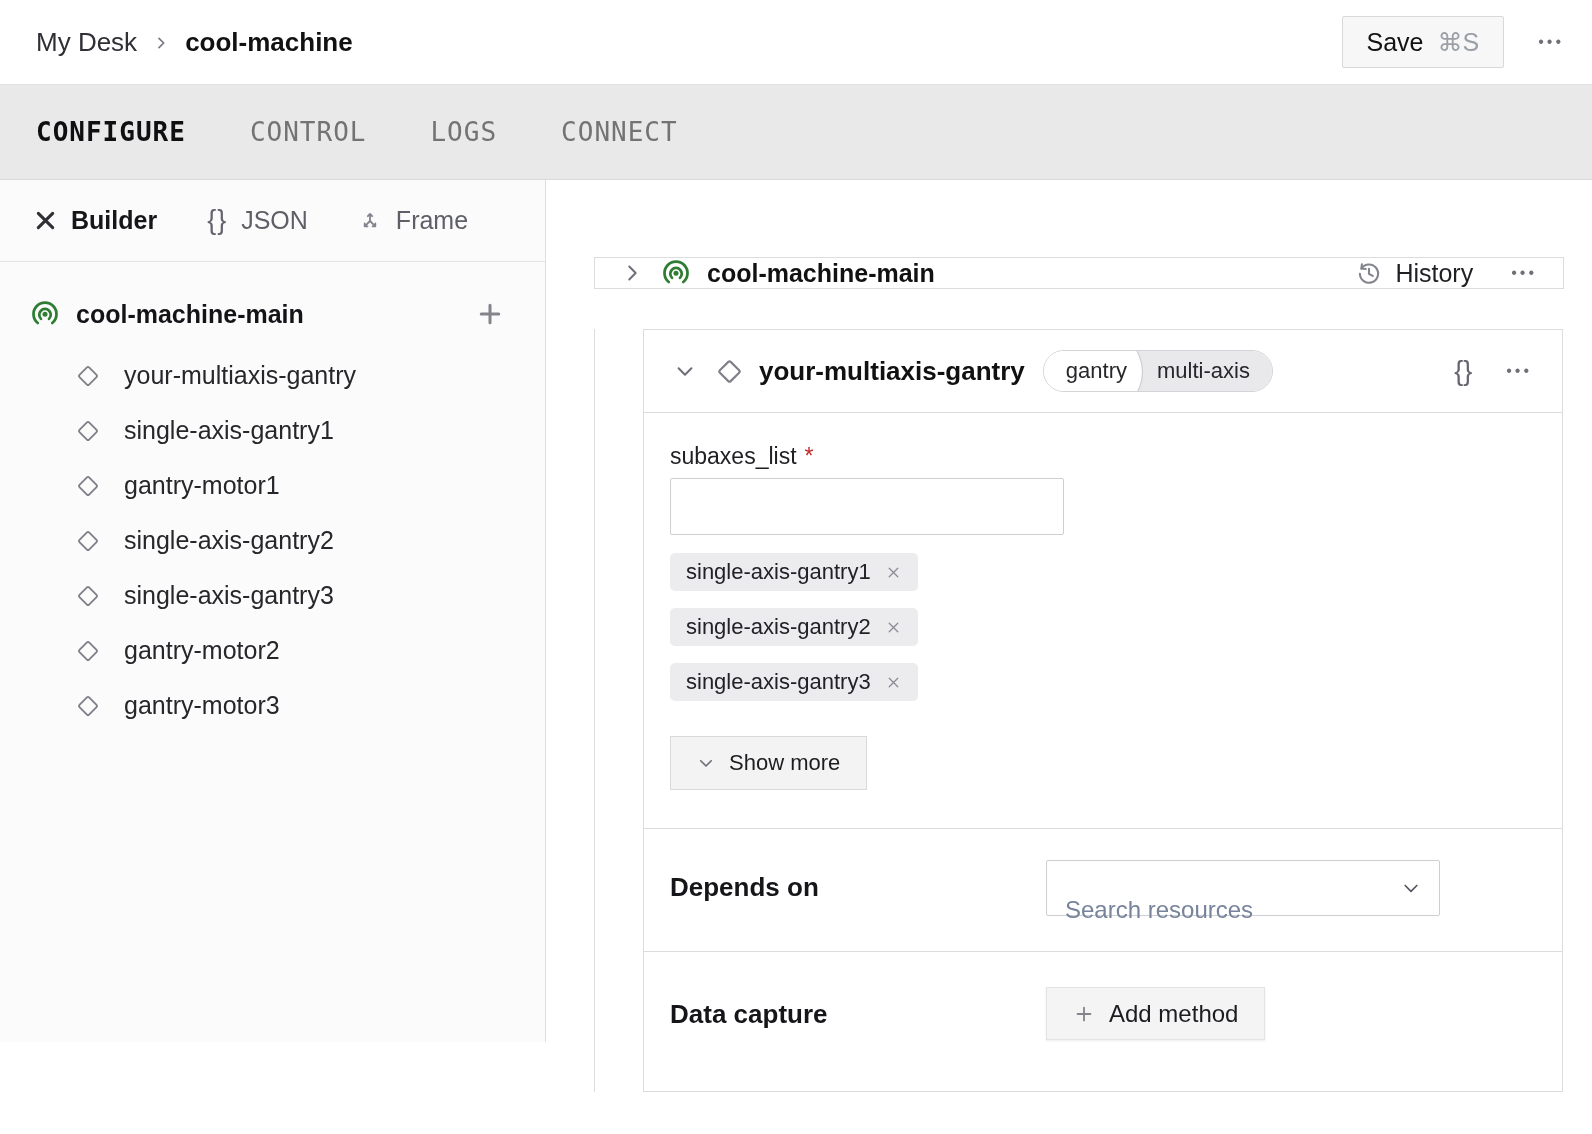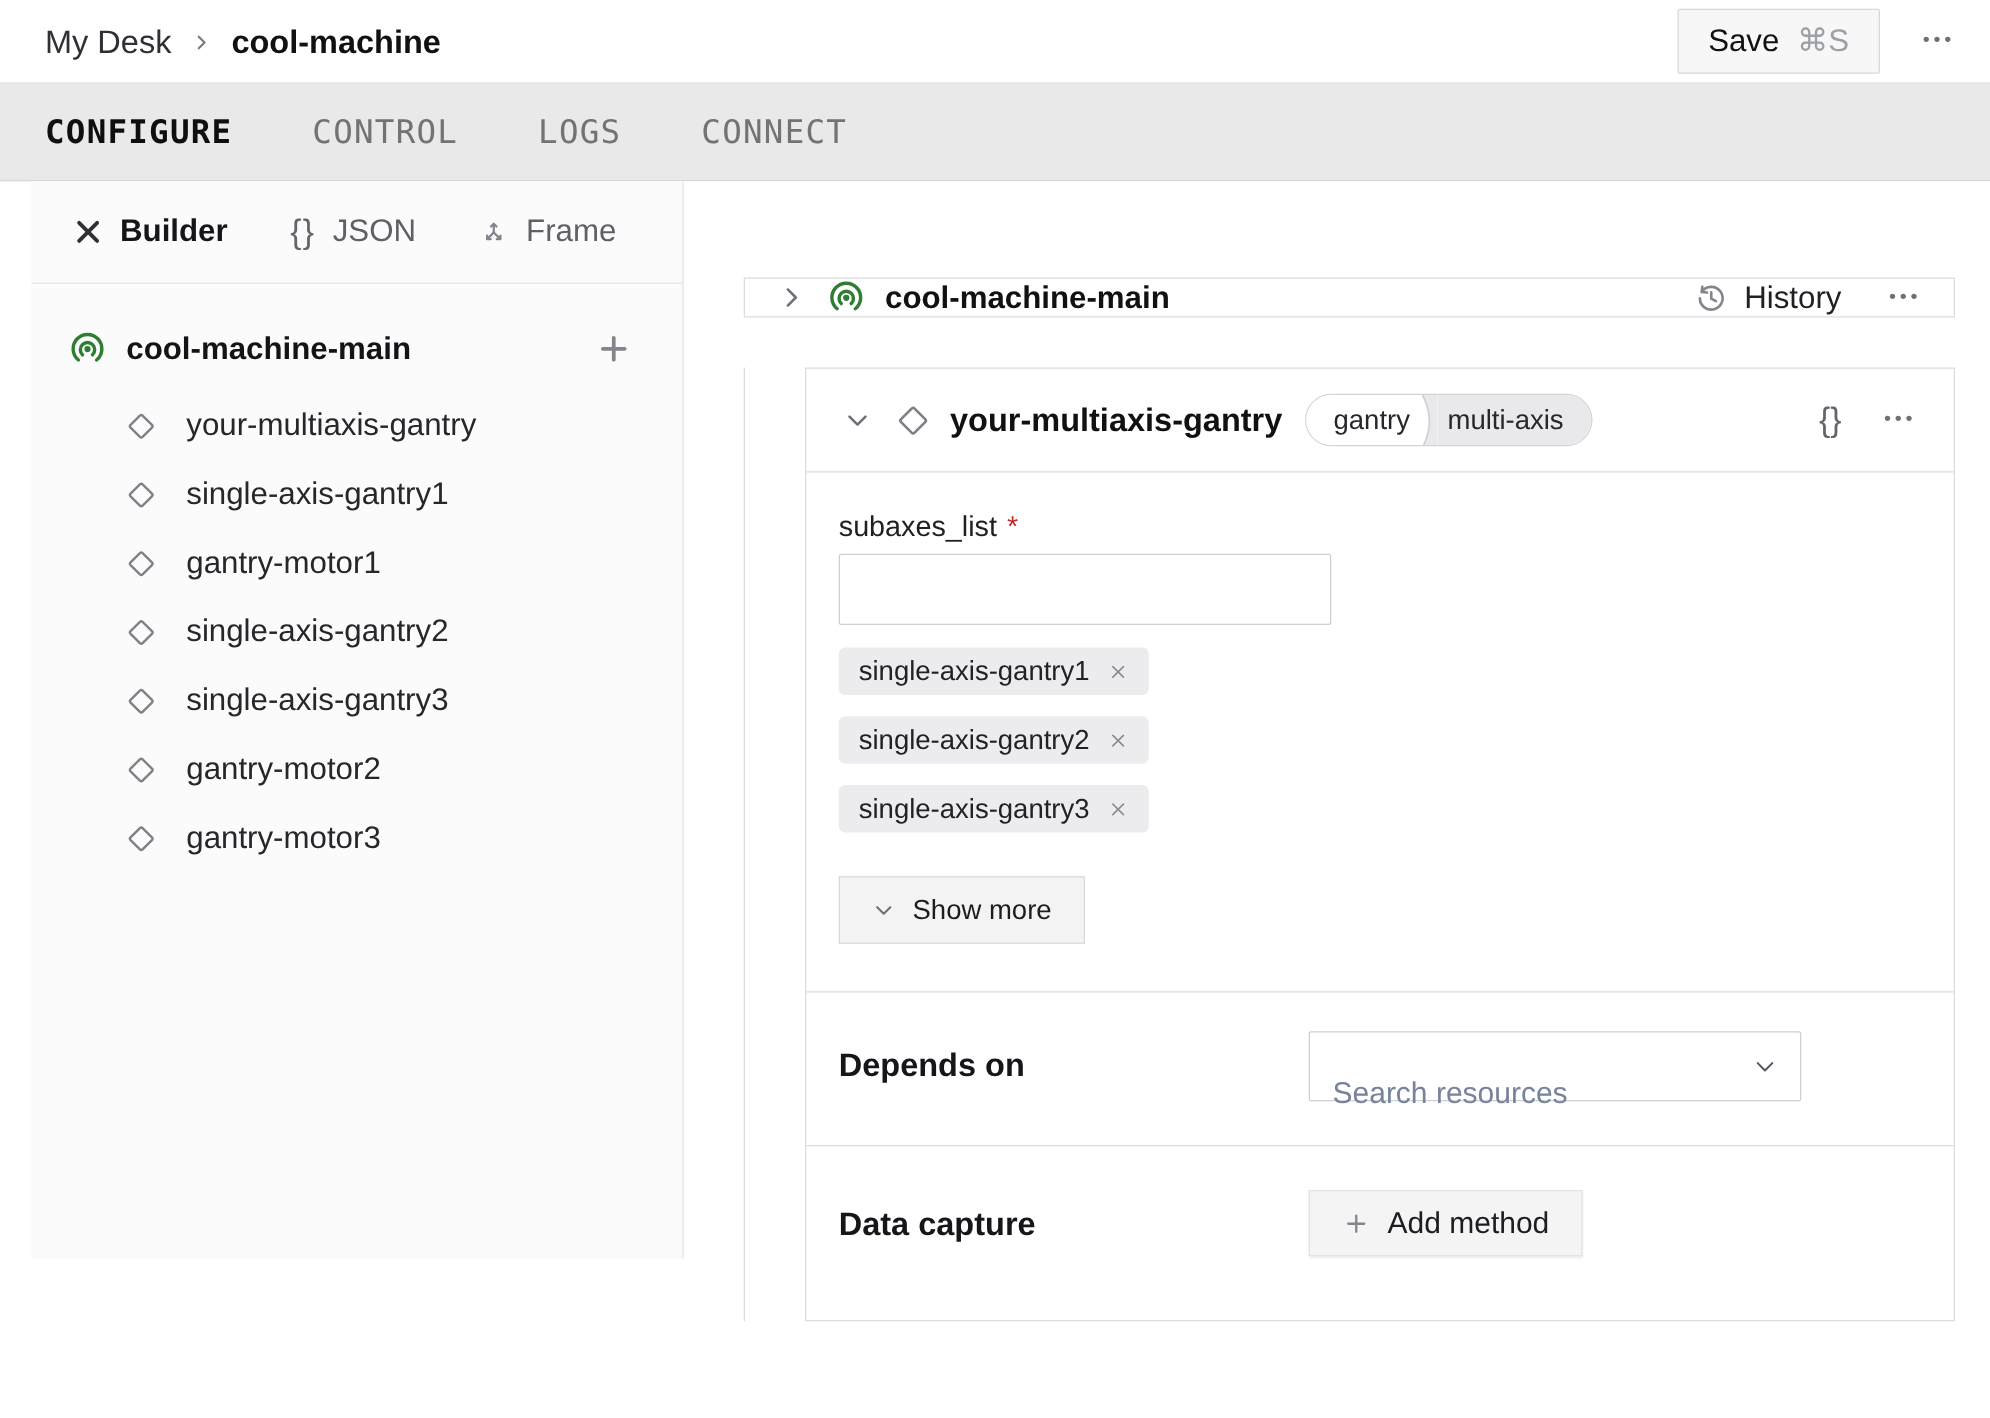--- a/index.html
+++ b/index.html
@@ -13,45 +13,45 @@
     --button-bg:#f3f3f4;
     --placeholder:#76839b;
     --required-red:#c62828;
   }
   *{box-sizing:border-box;margin:0;padding:0;}
   html,body{width:1592px;height:1134px;overflow:hidden;background:#fff;
     font-family:"Liberation Sans","DejaVu Sans",sans-serif;color:#1c1c21;}
   svg{display:block;}
 
   
-  .topbar{height:66px;display:flex;align-items:center;padding:0 28px 0 36px;background:#fff;}
+  .topbar{height:84px;display:flex;align-items:center;padding:0 28px 0 36px;background:#fff;}
   .breadcrumb{display:flex;align-items:center;font-size:26px;}
   .crumb-root{color:#2f2f35;cursor:pointer;}
   .crumb-sep{margin:2px 16px 0 16px;color:#7a7a84;}
   .crumb-current{font-weight:700;color:#111;}
   .live-badge{margin-left:48px;height:50px;display:flex;align-items:center;gap:13px;
     padding:0 20px 0 18px;background:var(--live-bg);border:1px solid var(--live-border);
     border-radius:10px;color:var(--live-text);font-size:25px;cursor:pointer;}
   .spacer{flex:1;}
   .save-btn{height:52px;display:flex;align-items:center;gap:14px;padding:0 24px;
     background:#f7f7f8;border:1px solid #d8d8da;border-radius:2px;font-size:25px;cursor:pointer;}
   .save-label{color:#111;}
   .save-shortcut{color:#9ba0a6;}
   .dots{color:#6f6f78;font-size:16px;letter-spacing:3px;cursor:pointer;line-height:1;}
   .topbar .dots{margin-left:34px;}
 
   
-  .tabbar{height:79px;background:var(--tabbar-bg);border-top:1px solid #e2e2e4;
+  .tabbar{height:96px;background:var(--tabbar-bg);border-top:1px solid #e2e2e4;
     border-bottom:1px solid #d8d8da;display:flex;align-items:center;padding:0 36px;
     font-family:"DejaVu Sans Mono","Liberation Mono",monospace;font-size:26px;letter-spacing:1px;}
   .tab{margin-right:64px;color:#737373;cursor:pointer;}
   .tab.active{font-weight:700;color:#0f0f12;}
 
   
-  .workspace{display:flex;height:862px;padding-left:25px;}
+  .workspace{display:flex;height:862px;}
   .sidebar{width:546px;background:#fbfbfb;border-right:1px solid #dedee0;display:flex;flex-direction:column;}
   .modes{height:82px;border-bottom:1px solid #e4e4e6;display:flex;align-items:center;padding:0 34px;gap:50px;}
   .mode{display:flex;align-items:center;gap:14px;font-size:25px;color:#5f5f68;cursor:pointer;}
   .mode.active{color:#16161a;font-weight:700;}
   .braces-glyph{font-size:27px;color:#64646c;letter-spacing:1px;}
   .tree{padding:24px 40px 0 30px;position:relative;}
   .tree-root{display:flex;align-items:center;height:56px;cursor:pointer;}
   .tree-root-label{margin-left:16px;font-size:25px;font-weight:700;color:#141418;}
   .tree-plus{margin-left:auto;cursor:pointer;color:#84848c;}
   .tree-items{margin-top:6px;}

